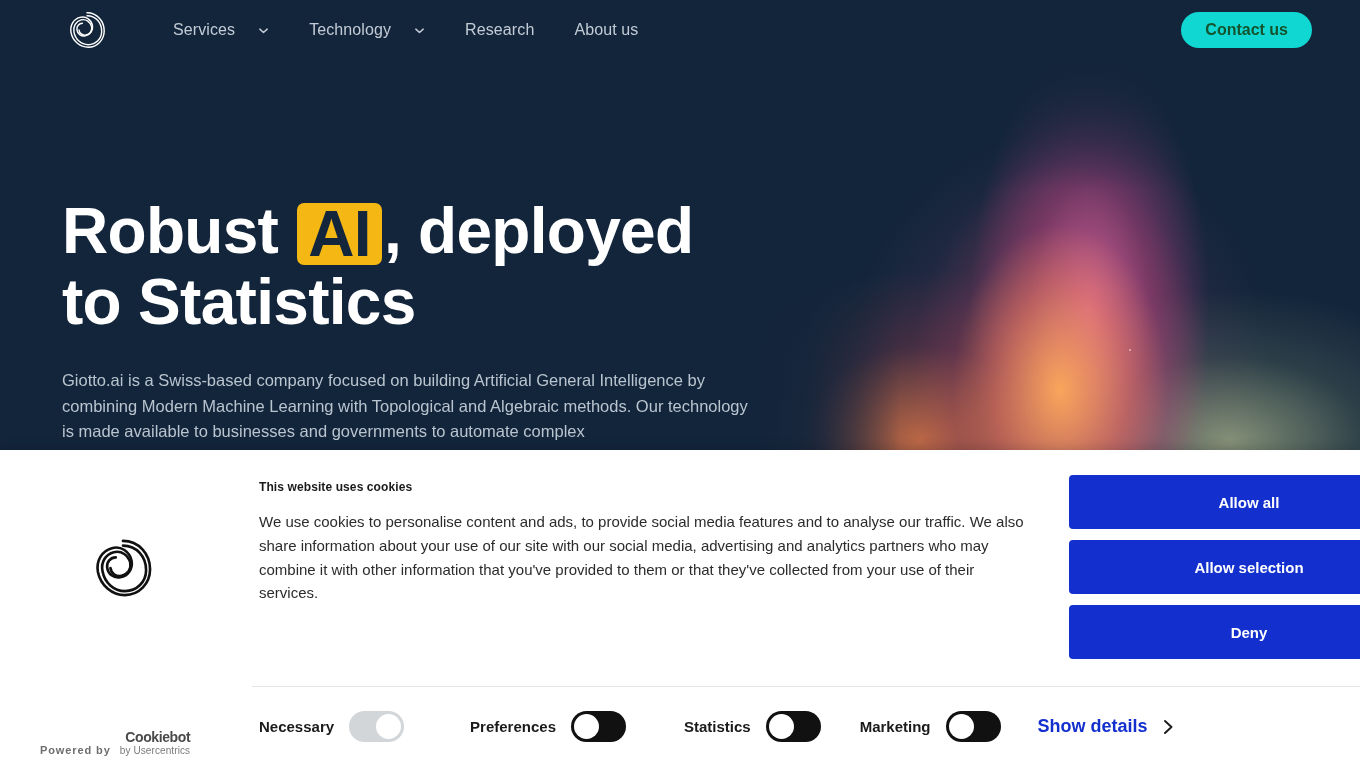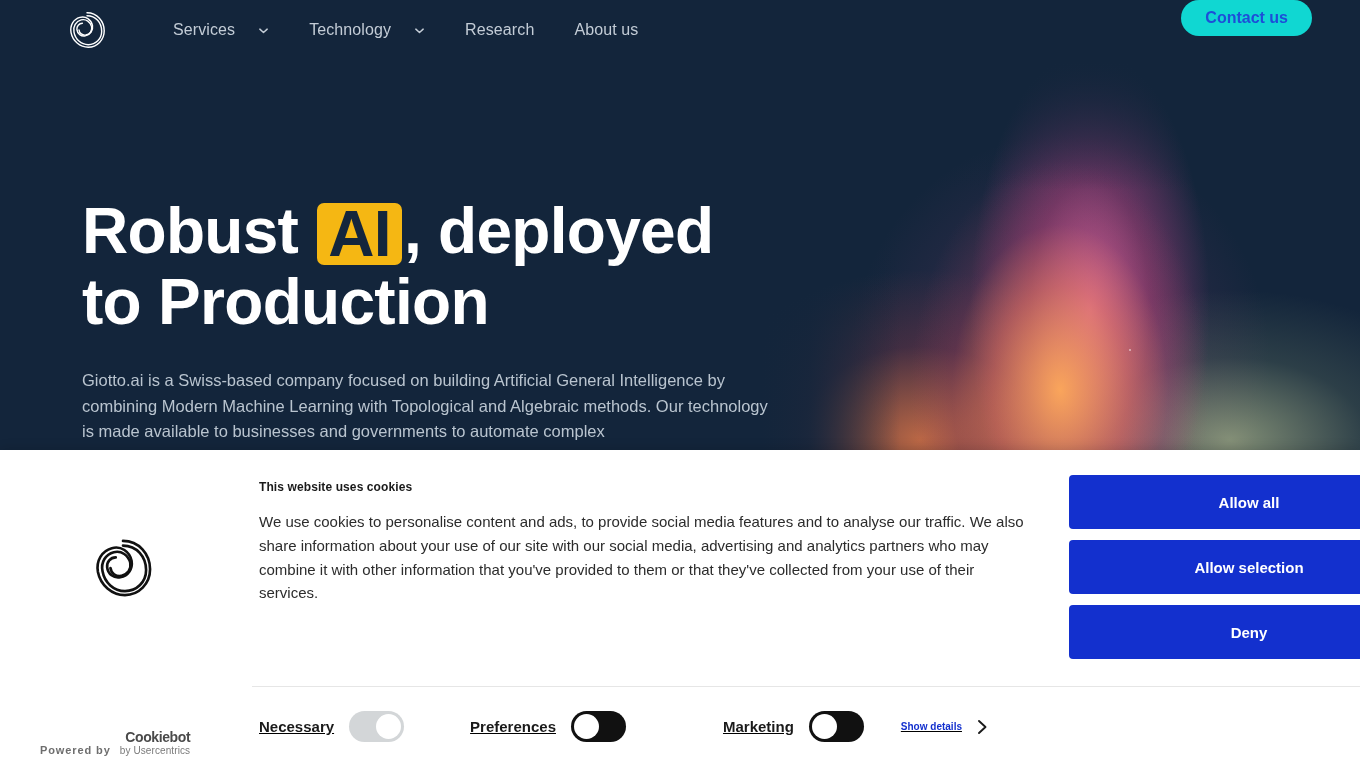--- a/index.html
+++ b/index.html
@@ -95,30 +95,30 @@
   }
   .logo-link { margin-left:66px; display:flex; align-items:center; }
   .nav-links { display:flex; align-items:center; margin-left:45px; gap:0; }
   .nav-item {
     display:flex; align-items:center; gap:23px;
     color:#c3ccd6; font-size:16px; letter-spacing:.1px;
     padding:8px 20px; cursor:pointer; white-space:nowrap;
   }
   .chev { display:inline-block; width:11px; height:11px; }
   .contact-btn {
-    position:absolute; right:48px; top:0;
-    background:#10d7d2; color:#1d4ed8;
+    position:absolute; right:48px; top:12px;
+    background:#10d7d2; color:#14532d;
     font-size:16px; font-weight:bold;
     border:none; border-radius:999px;
     padding:0 24px; height:36px; line-height:36px;
     cursor:pointer; white-space:nowrap;
   }
 
   
-  .hero-content { position:absolute; left:82px; top:196px; width:700px; z-index:10; }
+  .hero-content { position:absolute; left:62px; top:196px; width:700px; z-index:10; }
   .headline {
     color:#ffffff; font-size:64px; font-weight:bold;
     line-height:71px; letter-spacing:-0.7px; white-space:nowrap;
   }
   .hl-ai {
     display:inline-block; background:#f5b713; color:#14263c;
     border-radius:7px; padding:0 11px; margin:0 2px;
     line-height:62px; vertical-align:baseline; position:relative; top:3px;
   }
   .hero-sub {
@@ -156,61 +156,61 @@
   .powered {
     position:absolute; left:40px; top:43px;
     display:flex; align-items:flex-end; gap:9px;
   }
   .pw-label { font-size:11px; color:#6e6e6e; letter-spacing:.9px;font-weight:bold; }
   .pw-brand { display:flex; flex-direction:column; align-items:flex-end; line-height:1; }
   .pw-name { font-size:14px; font-weight:bold; color:#4a4a4a; letter-spacing:-.4px; }
   .pw-sub { font-size:10px; color:#7a7a7a; margin-top:2px; letter-spacing:.1px; }
   .toggles {
     position:absolute; left:259px; top:24px;
-    display:flex; align-items:center; gap:0;text-decoration:underline;
+    display:flex; align-items:center; gap:0;
   }
   .tg-group { display:flex; align-items:center; }
   .tg-label { font-size:15px; font-weight:bold; color:#1a1a1a; white-space:nowrap; }
   .switch {
     width:55px; height:31px; border-radius:999px;
     position:relative; margin-left:15px; cursor:pointer; flex:none;
   }
   .switch.off { background:#111111; }
   .switch.locked { background:#d3d6d8; cursor:default; }
   .knob {
     position:absolute; top:3px; width:25px; height:25px;
     border-radius:50%; background:#ffffff;
   }
   .switch.off .knob { left:3px; }
   .switch.locked .knob { right:3px; }
   .gap1 { width:66px; } .gap2 { width:58px; } .gap3 { width:39px; }
   .show-details {
     margin-left:37px; display:flex; align-items:center; gap:14px;
     cursor:pointer; white-space:nowrap;
   }
-  .sd-label { color:#1330ce; font-size:10px; font-weight:bold; }
+  .sd-label { color:#1330ce; font-size:18px; font-weight:bold; }
 </style>
 </head>
 <body>
 
 <div id="page">
 
   <div class="hero">
     <div class="galaxy">
       <div class="galaxy-core"></div>
       <div class="stars"></div>
       <div class="stars2"></div>
       <div class="galaxy-fade-l"></div>
       <div class="galaxy-fade-t"></div>
     </div>
 
     <div class="hero-content">
       <h1 class="headline">
         <span>Robust </span><span class="hl-ai">AI</span><span>, deployed</span><br>
-        <span>to Production</span>
+        <span>to Statistics</span>
       </h1>
       <p class="hero-sub">Giotto.ai is a Swiss-based company focused on building Artificial General Intelligence by combining Modern Machine Learning with Topological and Algebraic methods. Our technology is made available to businesses and governments to automate complex</p>
     </div>
   </div>
 
   <div class="navbar">
     <a class="logo-link">
       <svg width="42" height="42" viewBox="0 0 100 100">
         <g fill="none" stroke="#ffffff" stroke-width="3.4" stroke-linecap="round">
           <path d="M50 9 C74 9 91 29 91 52 C91 74 74 91 53 91 C33 91 16 76 12 56 C9 39 18 24 33 20 C47 16 60 25 63 39 C65 51 58 62 46 64 C36 66 27 59 26 49 C25 41 31 34 39 34"></path>
@@ -290,20 +290,26 @@
         <div class="gap1"></div>
 
         <div class="tg-group">
           <span class="tg-label">Preferences</span>
           <div class="switch off">
             <div class="knob"></div>
           </div>
         </div>
         <div class="gap2"></div>
 
+        <div class="tg-group">
+          <span class="tg-label">Statistics</span>
+          <div class="switch off">
+            <div class="knob"></div>
+          </div>
+        </div>
         <div class="gap3"></div>
 
         <div class="tg-group">
           <span class="tg-label">Marketing</span>
           <div class="switch off">
             <div class="knob"></div>
           </div>
         </div>
 
         <div class="show-details">

